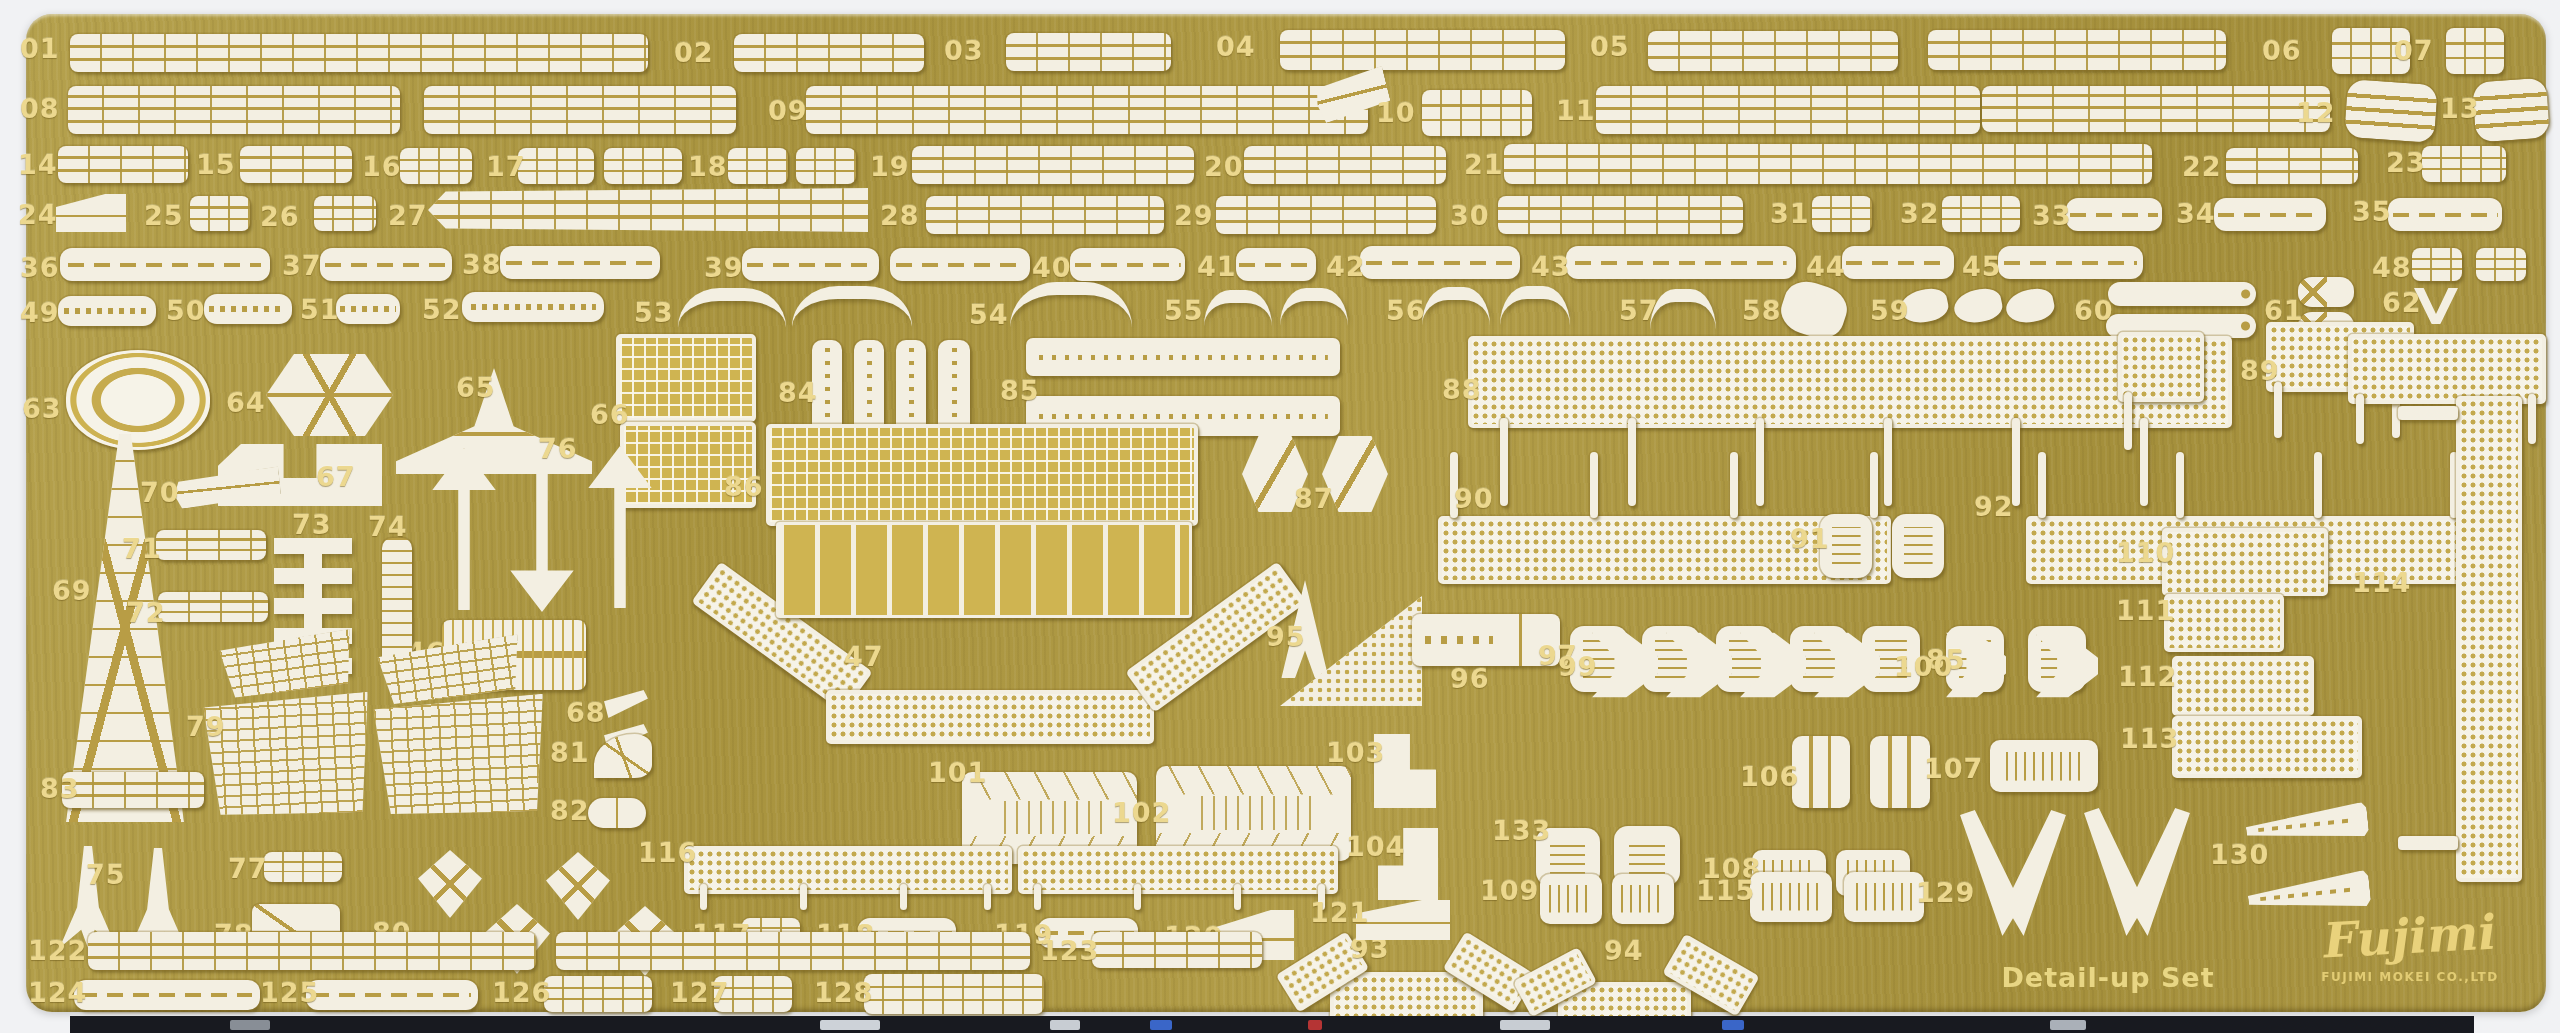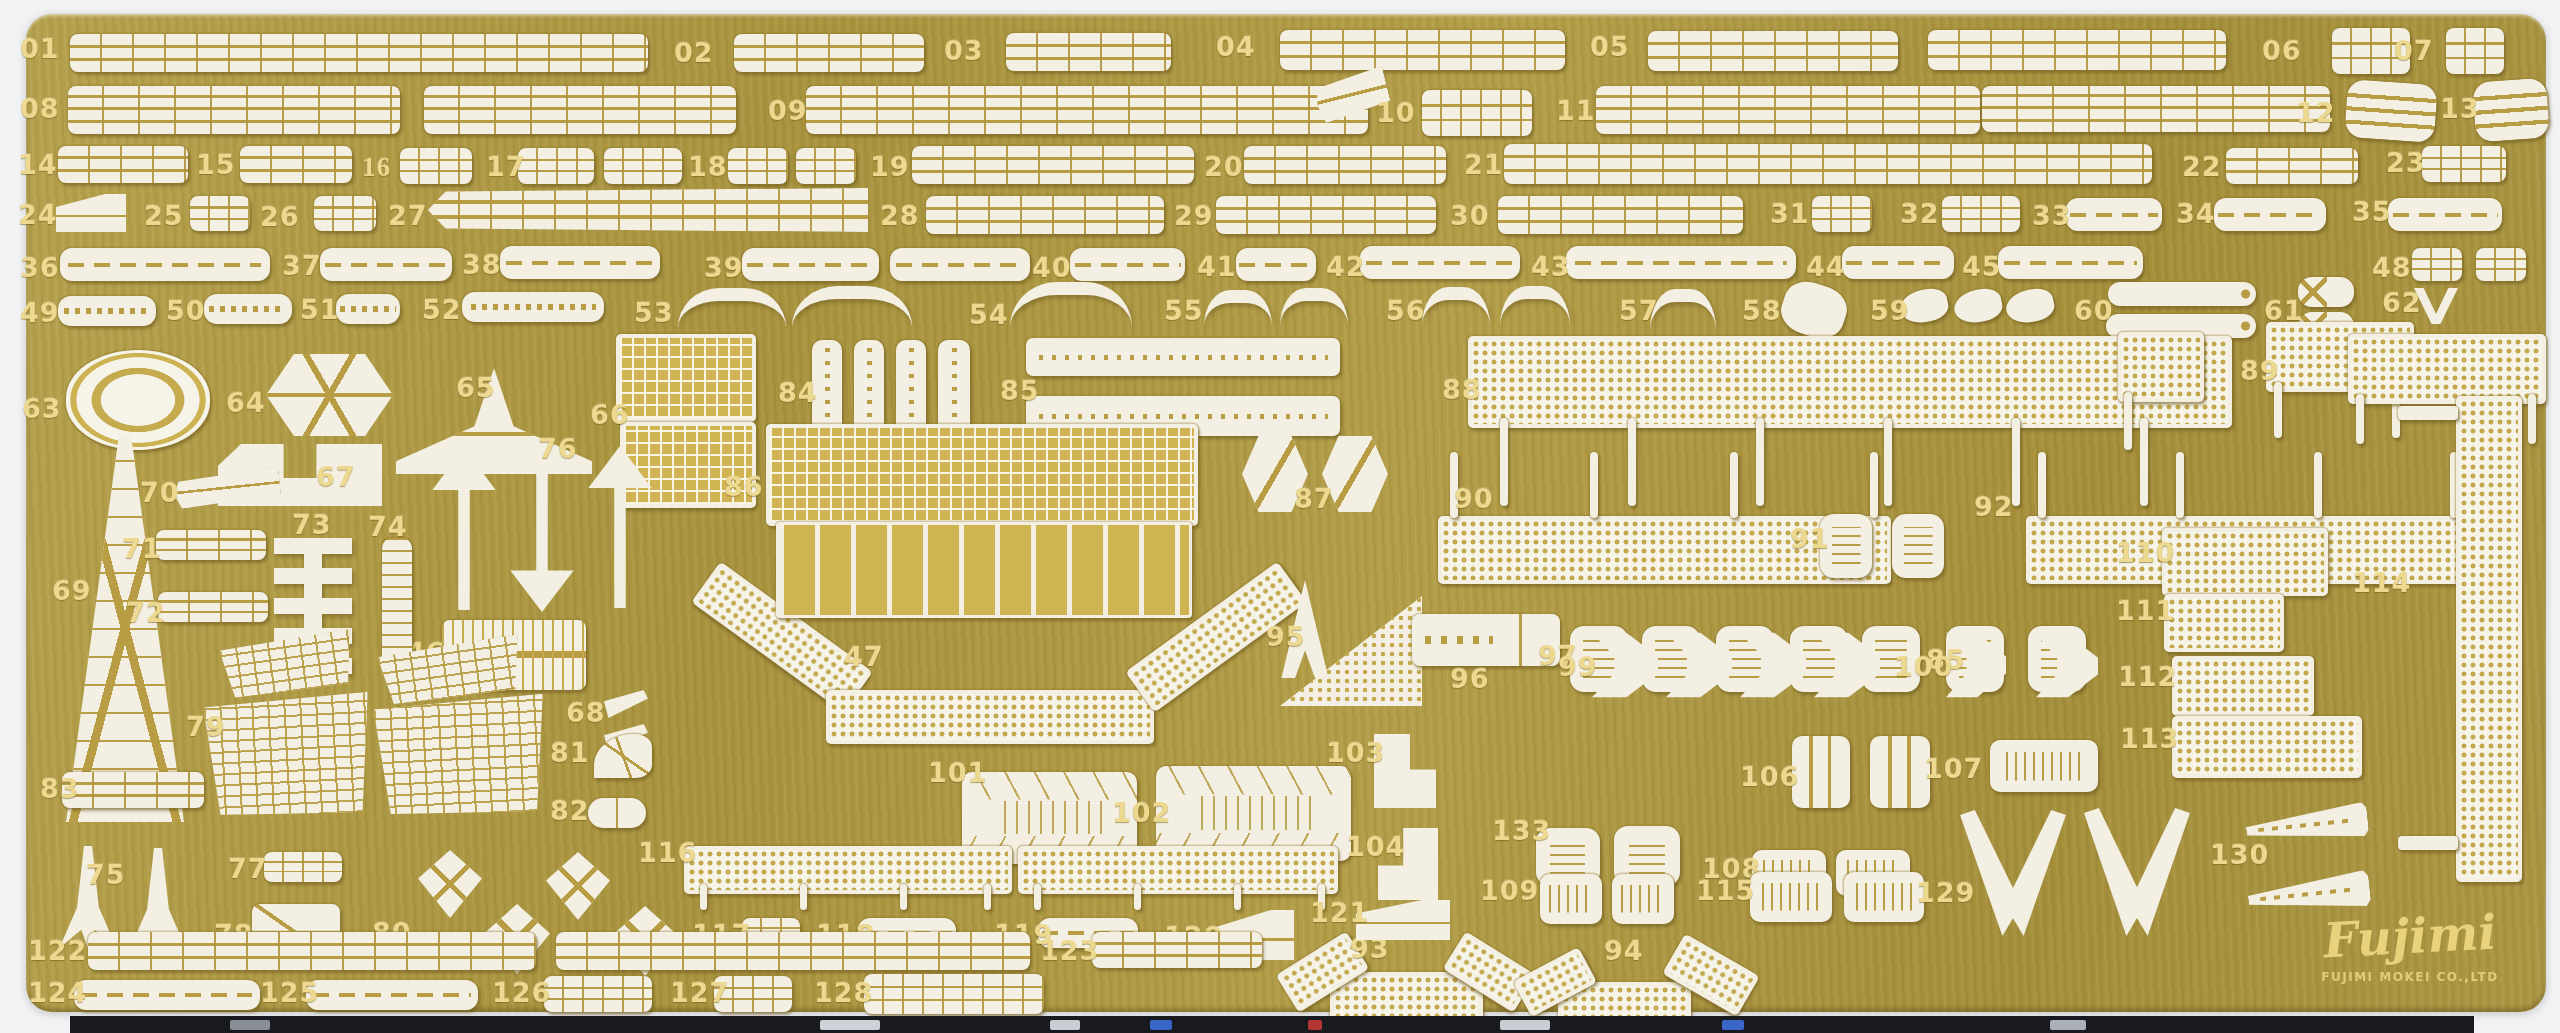--- a/index.html
+++ b/index.html
@@ -164,21 +164,21 @@
       <div class="lbl" style="left: 1556px; top: 96px;">11</div>
       <div class="pt k-bentbox" style="left: 2346px; top: 82px; width: 90px; height: 58px; transform: rotate(4deg);"></div>
       <div class="lbl" style="left: 2296px; top: 98px;">12</div>
       <div class="pt k-bentbox" style="left: 2474px; top: 80px; width: 74px; height: 60px; transform: rotate(-4deg);"></div>
       <div class="lbl" style="left: 2440px; top: 94px;">13</div>
       <div class="pt k-rail" style="left: 58px; top: 146px; width: 130px; height: 37px;"></div>
       <div class="lbl" style="left: 18px; top: 150px;">14</div>
       <div class="pt k-rail" style="left: 240px; top: 146px; width: 112px; height: 37px;"></div>
       <div class="lbl" style="left: 196px; top: 150px;">15</div>
       <div class="pt k-box" style="left: 400px; top: 148px; width: 72px; height: 36px;"></div>
-      <div class="lbl" style="left: 362px; top: 152px; font-family: Liberation Serif, serif;">16</div>
+      <div class="lbl" style="left: 362px; top: 152px;">16</div>
       <div class="pt k-box" style="left: 518px; top: 148px; width: 76px; height: 36px;"></div>
       <div class="pt k-box" style="left: 604px; top: 148px; width: 78px; height: 36px;"></div>
       <div class="lbl" style="left: 486px; top: 152px;">17</div>
       <div class="pt k-box" style="left: 728px; top: 148px; width: 60px; height: 36px;"></div>
       <div class="pt k-box" style="left: 796px; top: 148px; width: 60px; height: 36px;"></div>
       <div class="lbl" style="left: 688px; top: 152px;">18</div>
       <div class="pt k-rail" style="left: 912px; top: 146px; width: 282px; height: 38px;"></div>
       <div class="lbl" style="left: 870px; top: 152px;">19</div>
       <div class="pt k-rail" style="left: 1244px; top: 146px; width: 202px; height: 38px;"></div>
       <div class="lbl" style="left: 1204px; top: 152px;">20</div>
@@ -479,20 +479,21 @@
       <div class="lbl" style="left: 670px; top: 978px;">127</div>
       <div class="pt k-box" style="left: 864px; top: 974px; width: 180px; height: 40px;"></div>
       <div class="lbl" style="left: 814px; top: 978px;">128</div>
       <div class="pt k-wframe" style="left: 1960px; top: 810px; width: 106px; height: 126px;"></div>
       <div class="pt k-wframe" style="left: 2084px; top: 808px; width: 106px; height: 128px;"></div>
       <div class="lbl" style="left: 1916px; top: 878px;">129</div>
       <div class="pt k-boom" style="left: 2246px; top: 808px; width: 122px; height: 34px; transform: rotate(-6deg);"></div>
       <div class="pt k-boom" style="left: 2248px; top: 876px; width: 122px; height: 36px; transform: rotate(-6deg);"></div>
       <div class="lbl" style="left: 2210px; top: 840px;">130</div>
     </div>
+  <div id="title2">Detail-up Set</div>
   <div id="logo">Fujimi</div>
   <div id="company">FUJIMI MOKEI CO.,LTD</div>
   <div id="bottomstrip">
       <div class="fleck" style="left: 160px; width: 40px; background: rgb(136, 142, 150);"></div>
       <div class="fleck" style="left: 750px; width: 60px; background: rgb(205, 210, 216);"></div>
       <div class="fleck" style="left: 980px; width: 30px; background: rgb(200, 205, 211);"></div>
       <div class="fleck" style="left: 1080px; width: 22px; background: rgb(58, 102, 200);"></div>
       <div class="fleck" style="left: 1238px; width: 14px; background: rgb(181, 52, 52);"></div>
       <div class="fleck" style="left: 1430px; width: 50px; background: rgb(200, 205, 211);"></div>
       <div class="fleck" style="left: 1652px; width: 22px; background: rgb(58, 102, 200);"></div>

